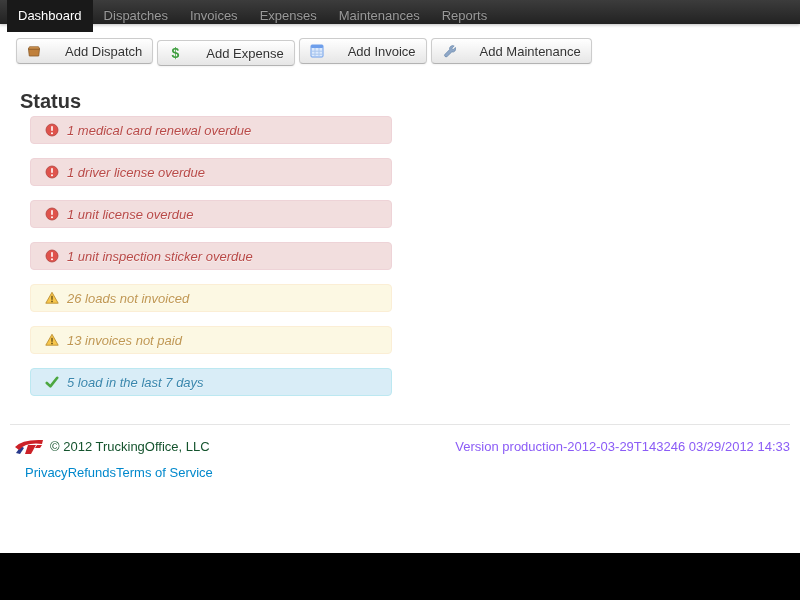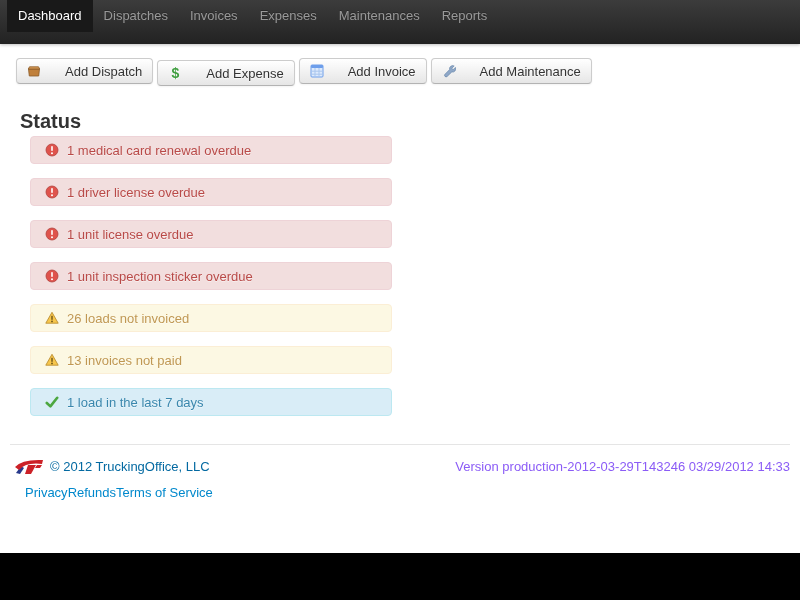--- a/index.html
+++ b/index.html
@@ -1,54 +1,54 @@
 <!DOCTYPE html>
 <html style="--alert-error-bg: #f2dede; --alert-error-text: #b94a48; --alert-warning-bg: #fcf8e3; --alert-warning-text: #c09853; --alert-info-bg: #d9edf7; --alert-info-text: #3a87ad; --link: #0088cc; --logo-red: #cc2127; --logo-navy: #283a8c;"><head>
 <meta charset="utf-8">
 <style>
   html,body{margin:0;padding:0;background:#000;}
   body{width:800px;height:600px;overflow:hidden;font-family:"Liberation Sans",sans-serif;}
   .page{width:800px;height:553px;background:#fff;overflow:hidden;}
 
   
-  .navbar{height:44px;background:linear-gradient(#3c3c3c,#222);box-shadow:0 1px 3px rgba(0,0,0,.25);}
+  .navbar{height:24px;background:linear-gradient(#3c3c3c,#222);box-shadow:0 1px 3px rgba(0,0,0,.25);}
   .navbar ul{list-style:none;margin:0;padding:0 0 0 7px;display:flex;}
   .navbar a{display:block;padding:9px 11px;line-height:14px;font-size:13px;color:#999;
     text-decoration:none;text-shadow:0 -1px 0 rgba(0,0,0,.25);cursor:pointer;}
   .navbar li.active a{background:#191919;color:#fff;}
   .caret{display:inline-block;width:0;height:0;margin-left:5px;vertical-align:middle;
     border-left:4px solid transparent;border-right:4px solid transparent;border-top:4px solid #999;opacity:.9;}
 
   
   .toolbar{padding:14px 0 0 16px;height:26px;}
   .btn{display:inline-flex;align-items:center;gap:24px;margin-right:4px;height:26px;box-sizing:border-box;
     padding:3px 10px;font-family:inherit;font-size:13px;color:#333;cursor:pointer;
     background:linear-gradient(#ffffff,#e6e6e6);border:1px solid #ccc;border-bottom-color:#b3b3b3;
     border-radius:4px;box-shadow:inset 0 1px 0 rgba(255,255,255,.2),0 1px 2px rgba(0,0,0,.05);
     text-shadow:0 1px 1px rgba(255,255,255,.75);}
   .ico{display:inline-flex;width:14px;height:14px;}
   .ico svg{width:14px;height:14px;}
   .dollar-glyph{color:#3f9e3f;font-weight:bold;font-size:14px;line-height:14px;width:14px;text-align:center;display:inline-block;}
 
   
   .status-heading{margin:25px 0 3px 20px;font-size:20px;line-height:24px;font-weight:bold;color:#333;}
-  .alerts{margin-left:30px;width:362px;}
+  .alerts{margin-left:30px;width:362px;font-style:italic;}
   .alert{display:flex;align-items:center;gap:8px;height:28px;box-sizing:border-box;padding:0 14px;
     margin-bottom:14px;border-radius:4px;font-size:13px;border:1px solid;cursor:pointer;
     text-shadow:0 1px 0 rgba(255,255,255,.5);}
   .alert:last-child{margin-bottom:0;}
   .alert.error{background:var(--alert-error-bg,#f2dede);border-color:#eed3d7;color:var(--alert-error-text,#b94a48);}
   .alert.warning{background:var(--alert-warning-bg,#fcf8e3);border-color:#fbeed5;color:var(--alert-warning-text,#c09853);}
   .alert.info{background:var(--alert-info-bg,#d9edf7);border-color:#bce8f1;color:var(--alert-info-text,#3a87ad);}
 
   
   .footer-rule{border:0;border-top:1px solid #e5e5e5;margin:28px 10px 0 10px;}
   .footer-top{display:flex;align-items:center;padding:12px 10px 0 14px;}
   .logo{display:inline-flex;width:30px;height:18px;}
-  .copyright{color:#0369a1;font-size:13px;margin-left:6px;}
+  .copyright{color:#14532d;font-size:13px;margin-left:6px;}
   .version{margin-left:auto;color:#8b5cf6;font-size:13px;}
   .footer-links{display:flex;padding:10px 0 0 25px;}
   .footer-links a{color:var(--link,#0088cc);font-size:13px;text-decoration:none;cursor:pointer;}
 </style>
 </head>
 <body>
 
 <div class="page">
 
   <nav class="navbar">
@@ -167,21 +167,21 @@
           </svg>
         </span>
         <span>13 invoices not paid</span>
       </div>
       <div class="alert info">
         <span class="ico">
           <svg viewBox="0 0 14 14">
             <path d="M1.8 8 L5.4 11.4 L12.2 2.8" fill="none" stroke="#4da740" stroke-width="2.6" stroke-linecap="round" stroke-linejoin="round"></path>
           </svg>
         </span>
-        <span>1 load in the last 7 days</span>
+        <span>5 load in the last 7 days</span>
       </div>
     </div>
 
   <hr class="footer-rule">
 
   <footer>
     <div class="footer-top">
       <span class="logo">
         <svg viewBox="0 0 30 18" xmlns="http://www.w3.org/2000/svg">
           <path d="M2 16 L7 9 L10 11 L6 17 Z" fill="#283a8c"></path>

